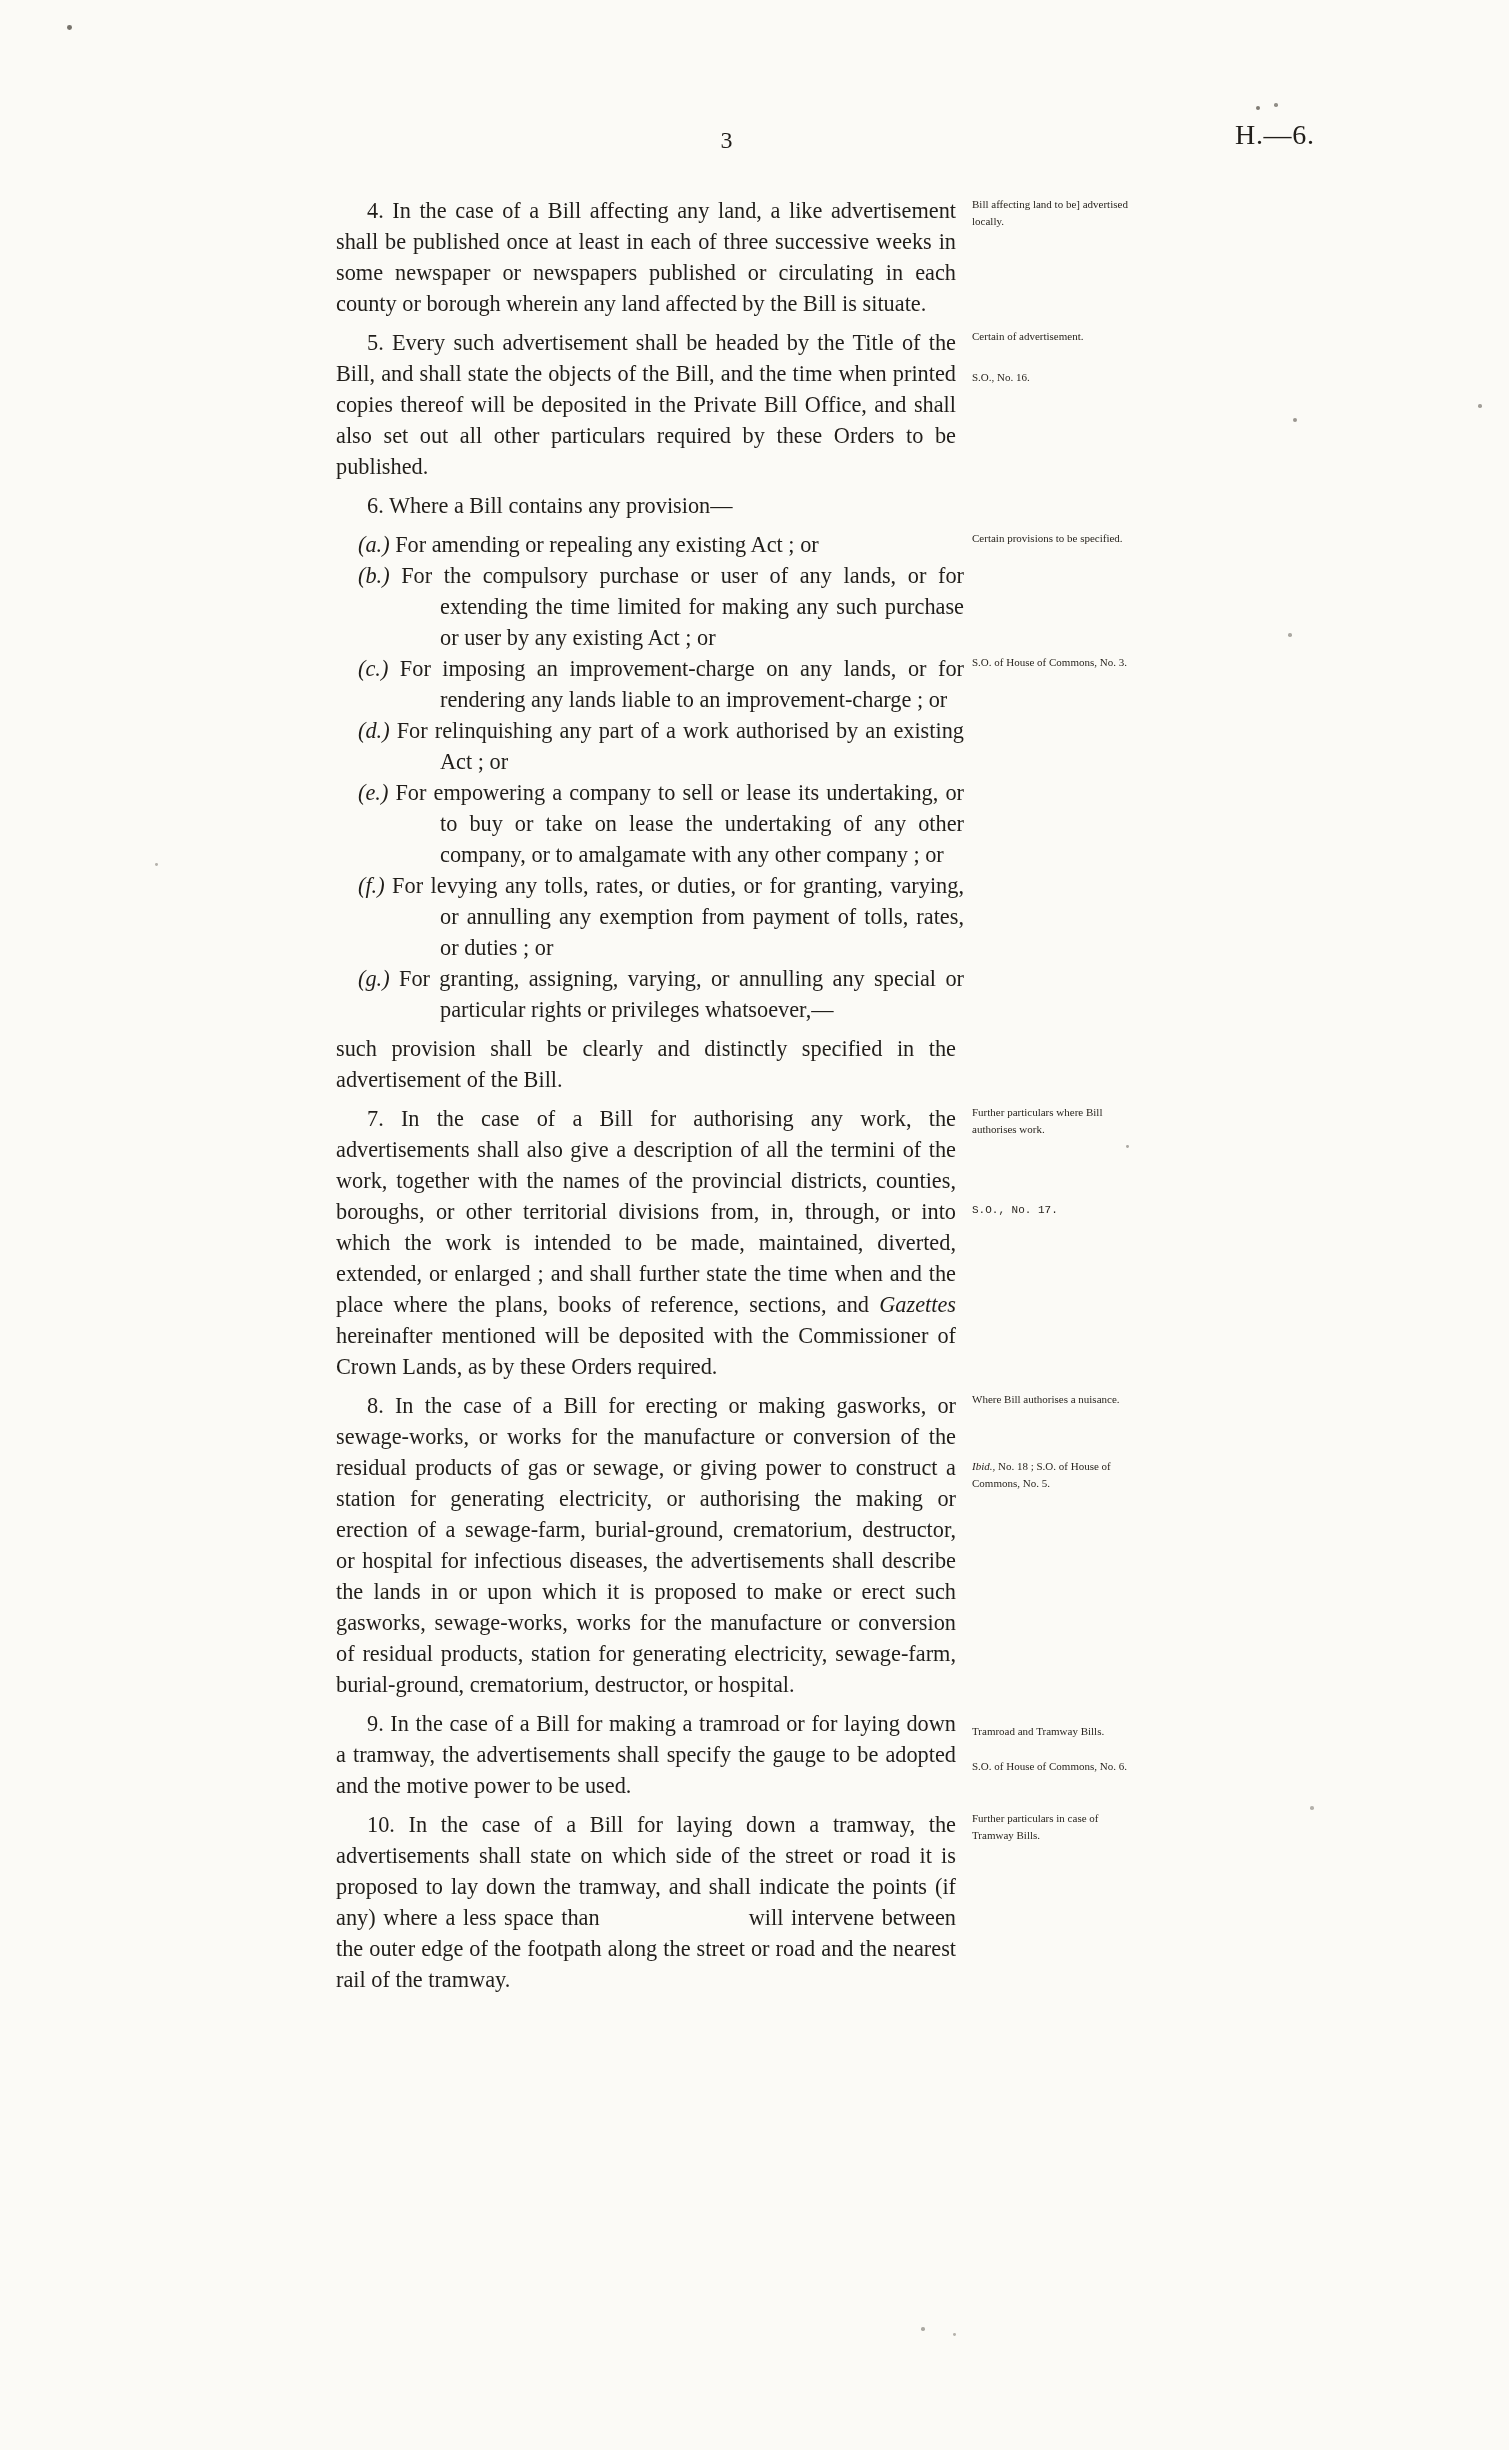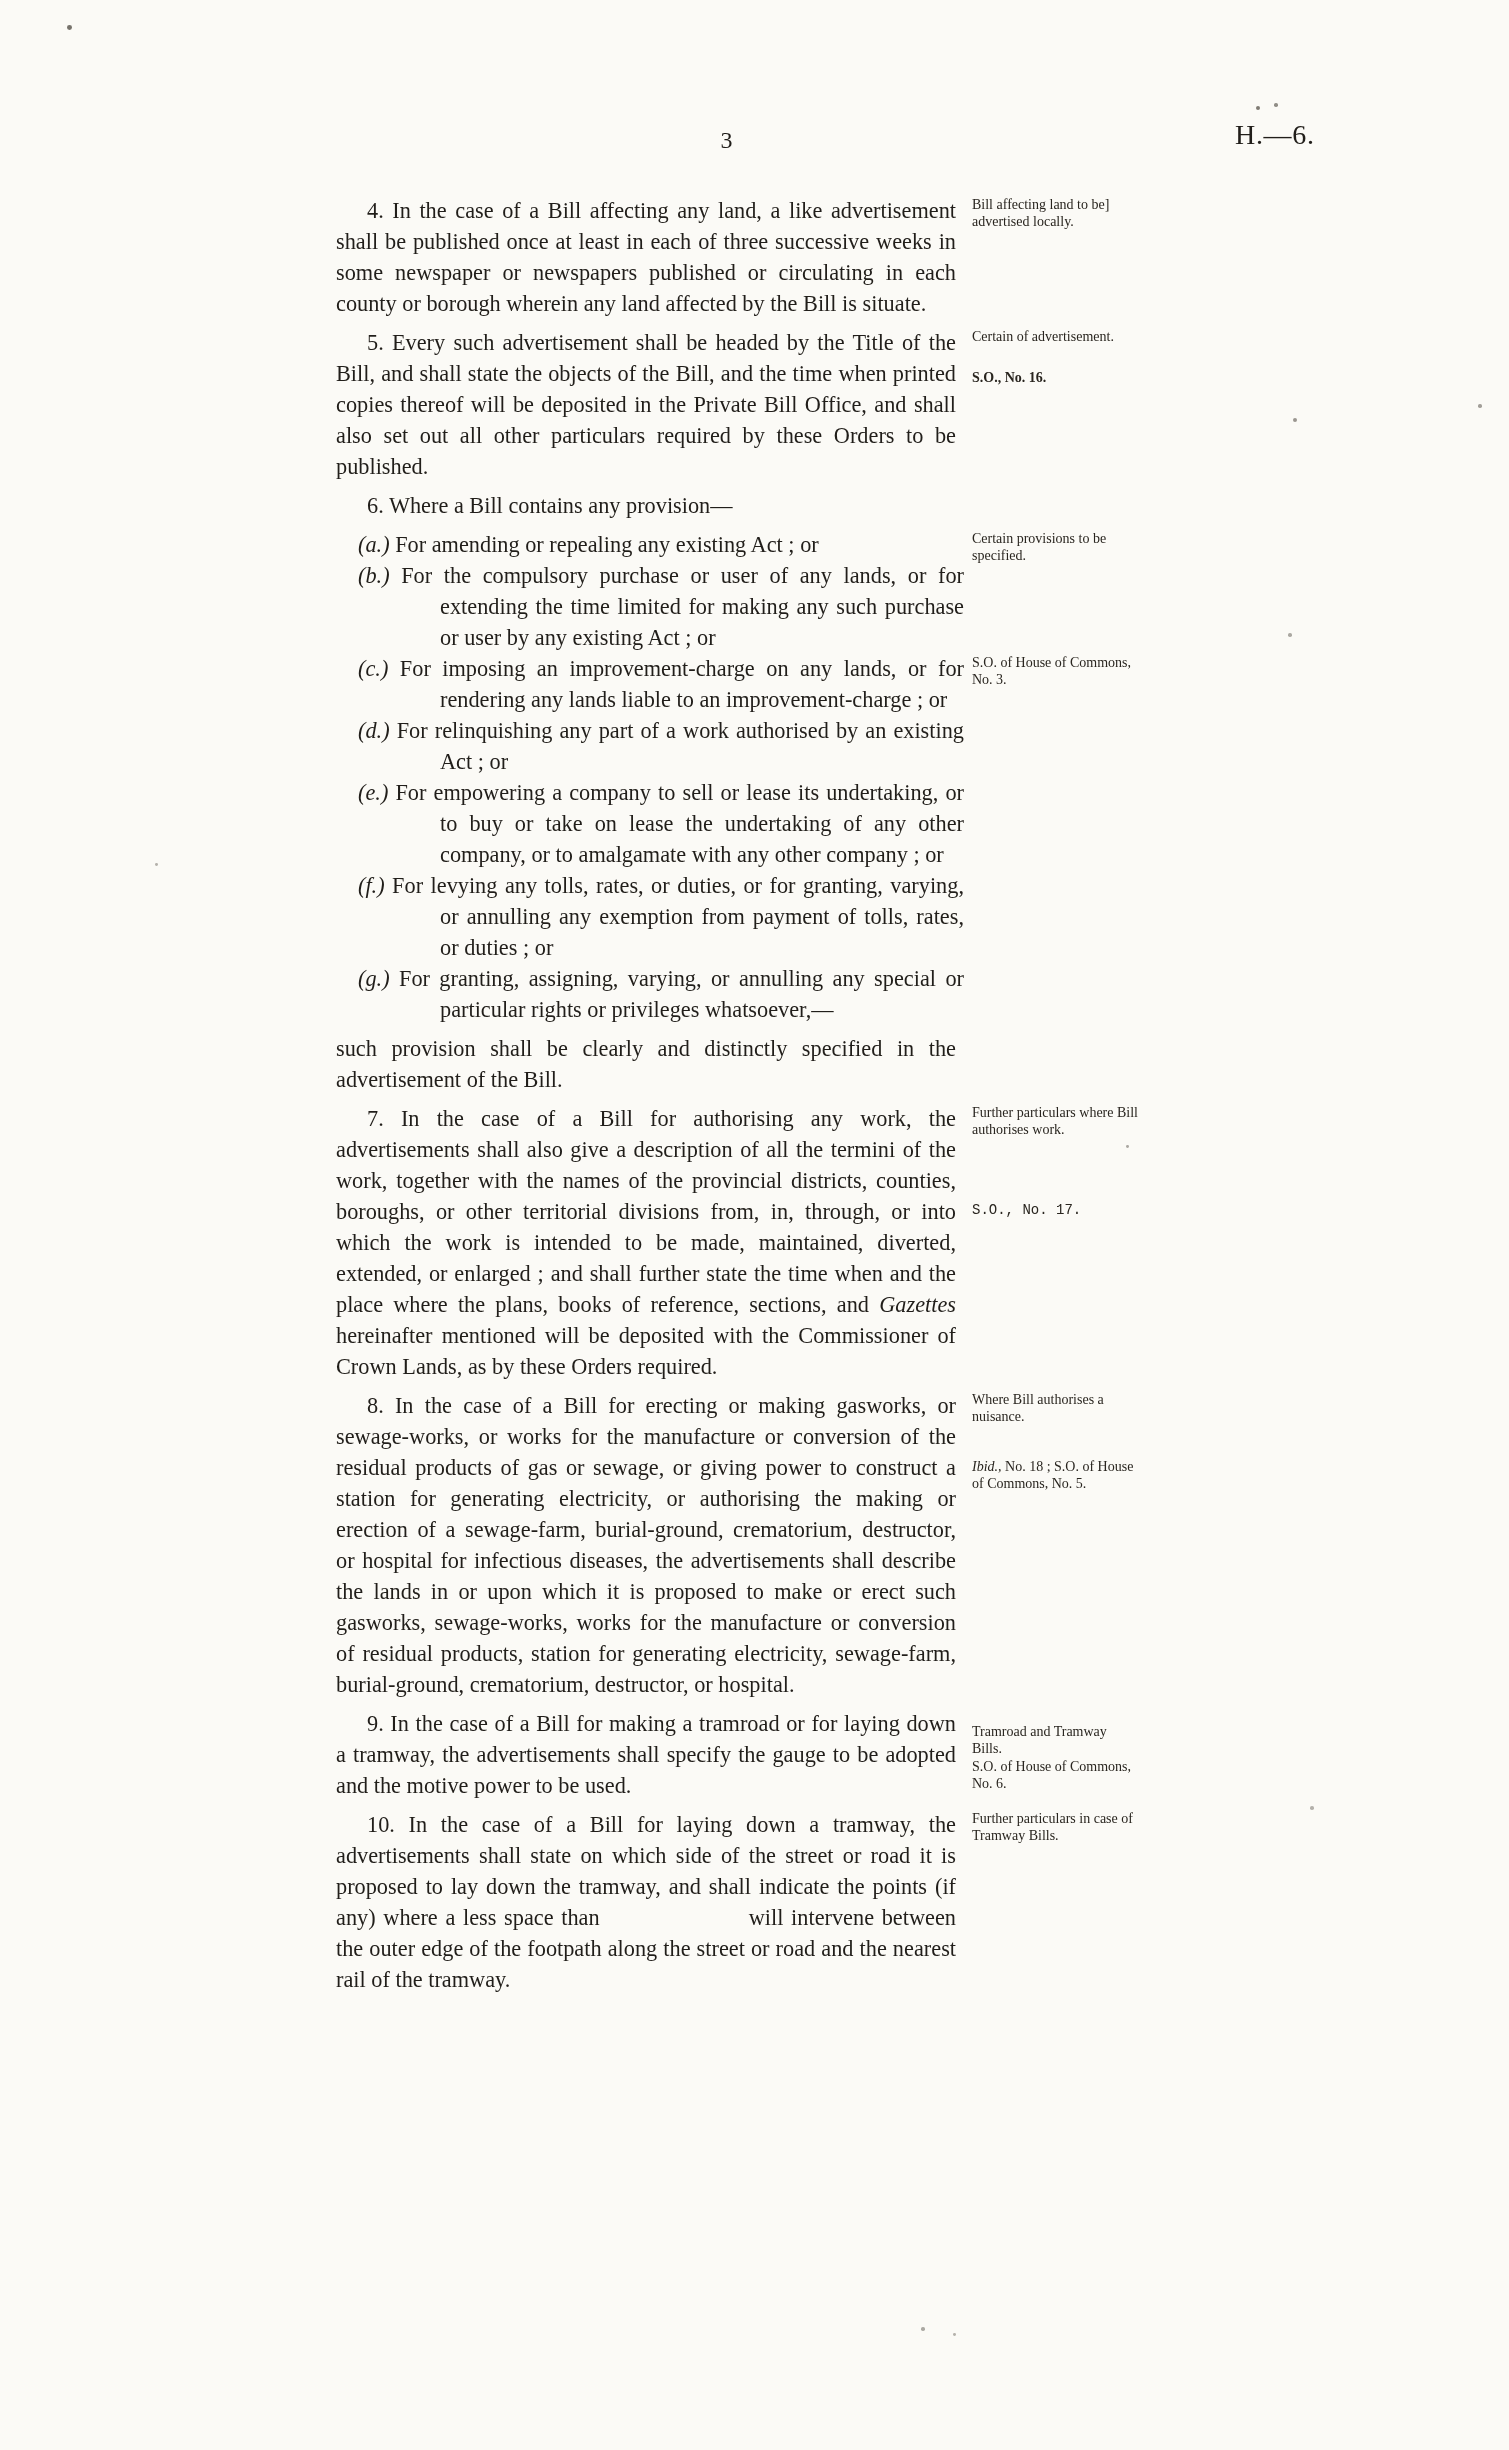--- a/index.html
+++ b/index.html
@@ -49,21 +49,21 @@
     font-size: 22.3px;
     line-height: 31px;
     text-align: justify;
   }
   .item-label { font-style: italic; }
   .conclusion { text-indent: 0; }
   .margin-note {
     position: absolute;
     left: 644px;
     width: 166px;
-    font-size: 14px;
+    font-size: 11px;
     line-height: 17px;
     text-indent: 0;
     text-align: left;
     color: #29251f;
   }
   .italic { font-style: italic; }
   .speckle {
     position: absolute;
     background: #4a443c;
     border-radius: 50%;
@@ -78,21 +78,21 @@
 <div class="content">
 
   <div class="para-block">
     <p class="body-text indent">4. In the case of a Bill affecting any land, a like advertisement shall be published once at least in each of three successive weeks in some newspaper or newspapers published or circulating in each county or borough wherein any land affected by the Bill is situate.</p>
     <div class="margin-note" style="top:1.4px;">Bill affecting land to be] advertised locally.</div>
   </div>
 
   <div class="para-block">
     <p class="body-text indent">5. Every such advertisement shall be headed by the Title of the Bill, and shall state the objects of the Bill, and the time when printed copies thereof will be deposited in the Private Bill Office, and shall also set out all other particulars required by these Orders to be published.</p>
     <div class="margin-note" style="top:1.4px;">Certain of advertisement.</div>
-    <div class="margin-note" style="top:42px;font-weight:bold;">S.O., No. 16.</div>
+    <div class="margin-note" style="top:42px;">S.O., No. 16.</div>
   </div>
 
   <div class="para-block">
     <p class="body-text indent">6. Where a Bill contains any provision—</p>
 
     <div class="sub-item">
       <span class="item-label">(a.)</span>
       <span>For amending or repealing any existing Act ; or</span>
       <div class="margin-note" style="top:1.4px;">Certain provisions to be specified.</div>
     </div>

